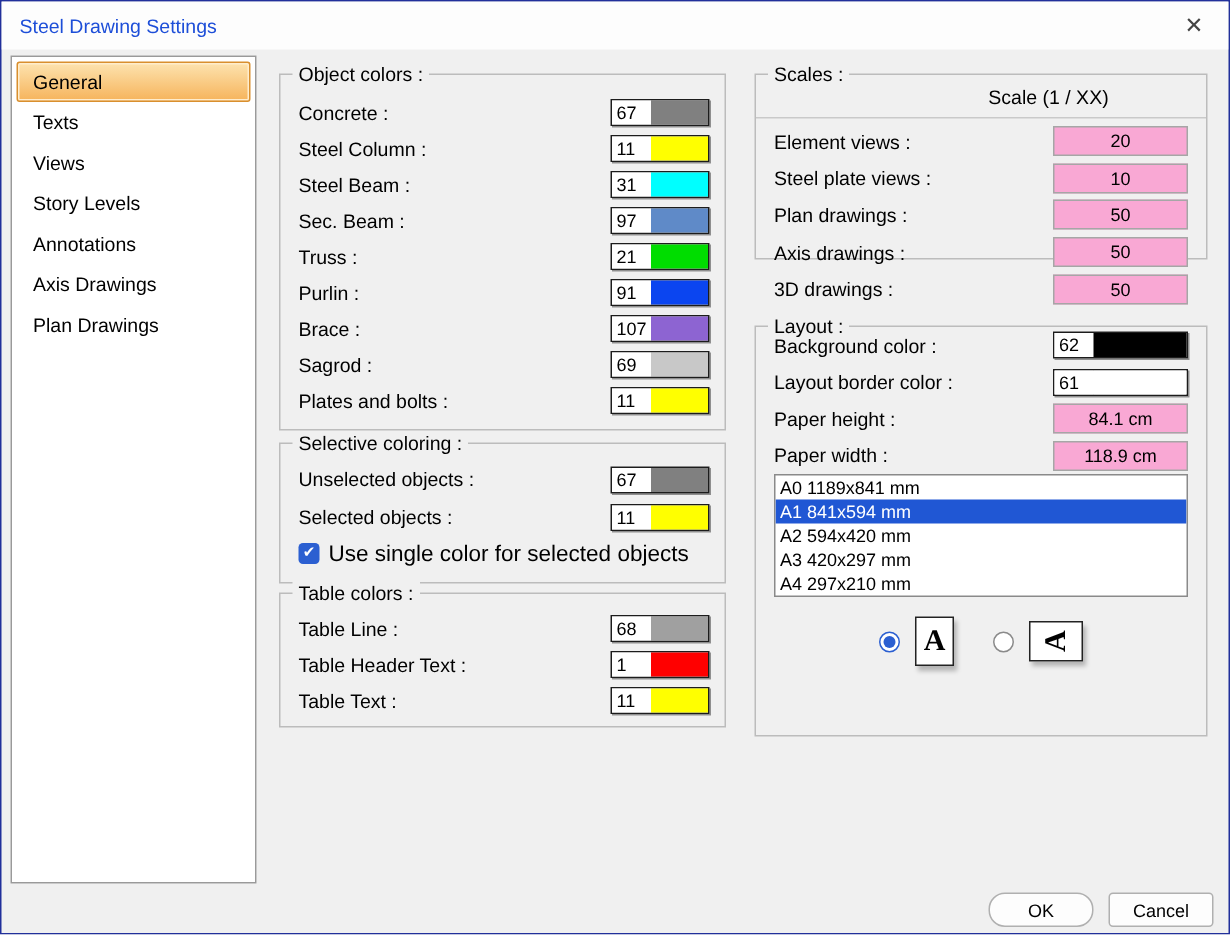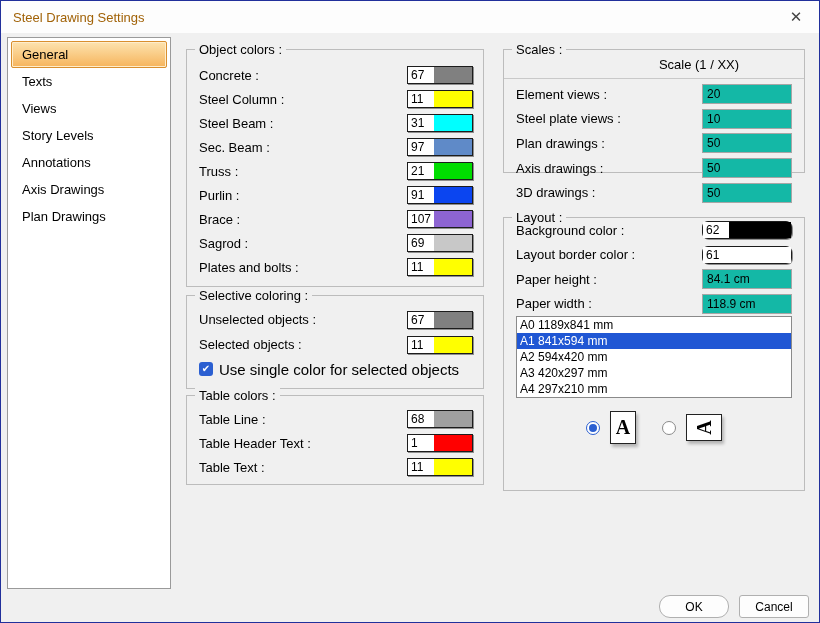--- a/index.html
+++ b/index.html
@@ -5,21 +5,21 @@
   * { margin:0; padding:0; box-sizing:border-box; }
   html,body { background:#ffffff; }
   body { font-family:"Liberation Sans", sans-serif; color:#000; }
 
   .dialog { position:relative; width:820px; height:623px; background:#f0f0f0;
             border:1px solid #21309b; overflow:hidden; }
 
   
   .titlebar { height:32px; background:#fdfdfd; display:flex; align-items:center;
               padding:0 6px 0 12px; }
-  .title { flex:1; font-size:13px; color:#a16207; }
+  .title { flex:1; font-size:13px; color:#1d4ed8; }
   .close { width:34px; height:26px; display:flex; align-items:center; justify-content:center;
            font-size:15px; color:#444; cursor:default; }
 
   
   .sidebar { position:absolute; left:6px; top:36px; width:164px; height:552px;
              background:#fff; border:1px solid #9a9a9a; padding:3px; }
   .side-item { height:27px; line-height:25px; padding-left:10px; font-size:13px;
                border:1px solid transparent; border-radius:2px; }
   .side-item.selected { background:linear-gradient(#fde3af, #f6b45c);
                         border:1px solid #d98f2e;
@@ -33,21 +33,21 @@
   .crow { height:24px; display:flex; align-items:center; justify-content:space-between;
           padding:0 10px 0 12px; }
   .lbl { font-size:13px; }
 
   
   .swatch { width:66px; height:18px; background:#fff; border:1px solid #1c1c1c;
             box-shadow:1px 1px 0 #8f8f8f; display:flex; align-items:stretch; }
   .swatch .num { width:26px; font-size:12px; padding-left:3px; display:flex;
                  align-items:center; background:#fff; }
   .swatch .col { flex:1; }
-  .swatch.wide { width:90px;border-radius:6px; }
+  .swatch.wide { width:90px; }
 
   .g-object { left:185px; top:48px; width:298px; height:238px; }
   .g-object .rows { padding-top:13px; }
 
   .g-select { left:185px; top:294px; width:298px; height:94px; }
   .g-select .rows { padding-top:11px; }
   .g-select .crow { height:25px; }
   .chk-row { height:24px; display:flex; align-items:center; gap:6px; padding-left:12px; }
   .checkbox { width:14px; height:14px; border-radius:3px; display:flex; align-items:center;
               justify-content:center; color:#fff; font-size:10px; line-height:1; }
@@ -56,22 +56,22 @@
   .g-table { left:185px; top:394px; width:298px; height:90px; }
   .g-table .rows { padding-top:11px; }
 
   
   .g-scales { left:502px; top:48px; width:302px; height:124px; }
   .scale-header { position:absolute; top:7px; right:30px; width:150px; text-align:center;
                   font-size:13px; }
   .scale-sep { position:absolute; top:28px; left:0; right:0; border-top:1px solid #c9c9c9; }
   .g-scales .rows { margin-top:32px; }
   .g-scales .crow { height:24.6px; padding-right:12px; }
-  .field { width:90px; height:20px; background:#14b8a6; border:1px solid #a6a6a6;
-           font-size:12px; font-family:inherit; padding:0 4px; color:#000; }
+  .field { width:90px; height:20px; background:#f9a8d4; border:1px solid #a6a6a6;
+           font-size:12px; font-family:inherit; padding:0 4px; color:#000;text-align:center; }
 
   
   .g-layout { left:502px; top:216px; width:302px; height:274px; }
   .g-layout .rows { }
   .g-layout .crow { height:24.5px; padding-right:12px; }
   .listbox { margin:0 12px; height:82px; background:#fff; border:1px solid #8a8a8a;
              overflow:hidden; }
   .list-item { height:16px; line-height:16px; font-size:12px; padding-left:3px; }
   .orient-row { margin-top:13px; display:flex; align-items:center; justify-content:center;
                 gap:26px; }

